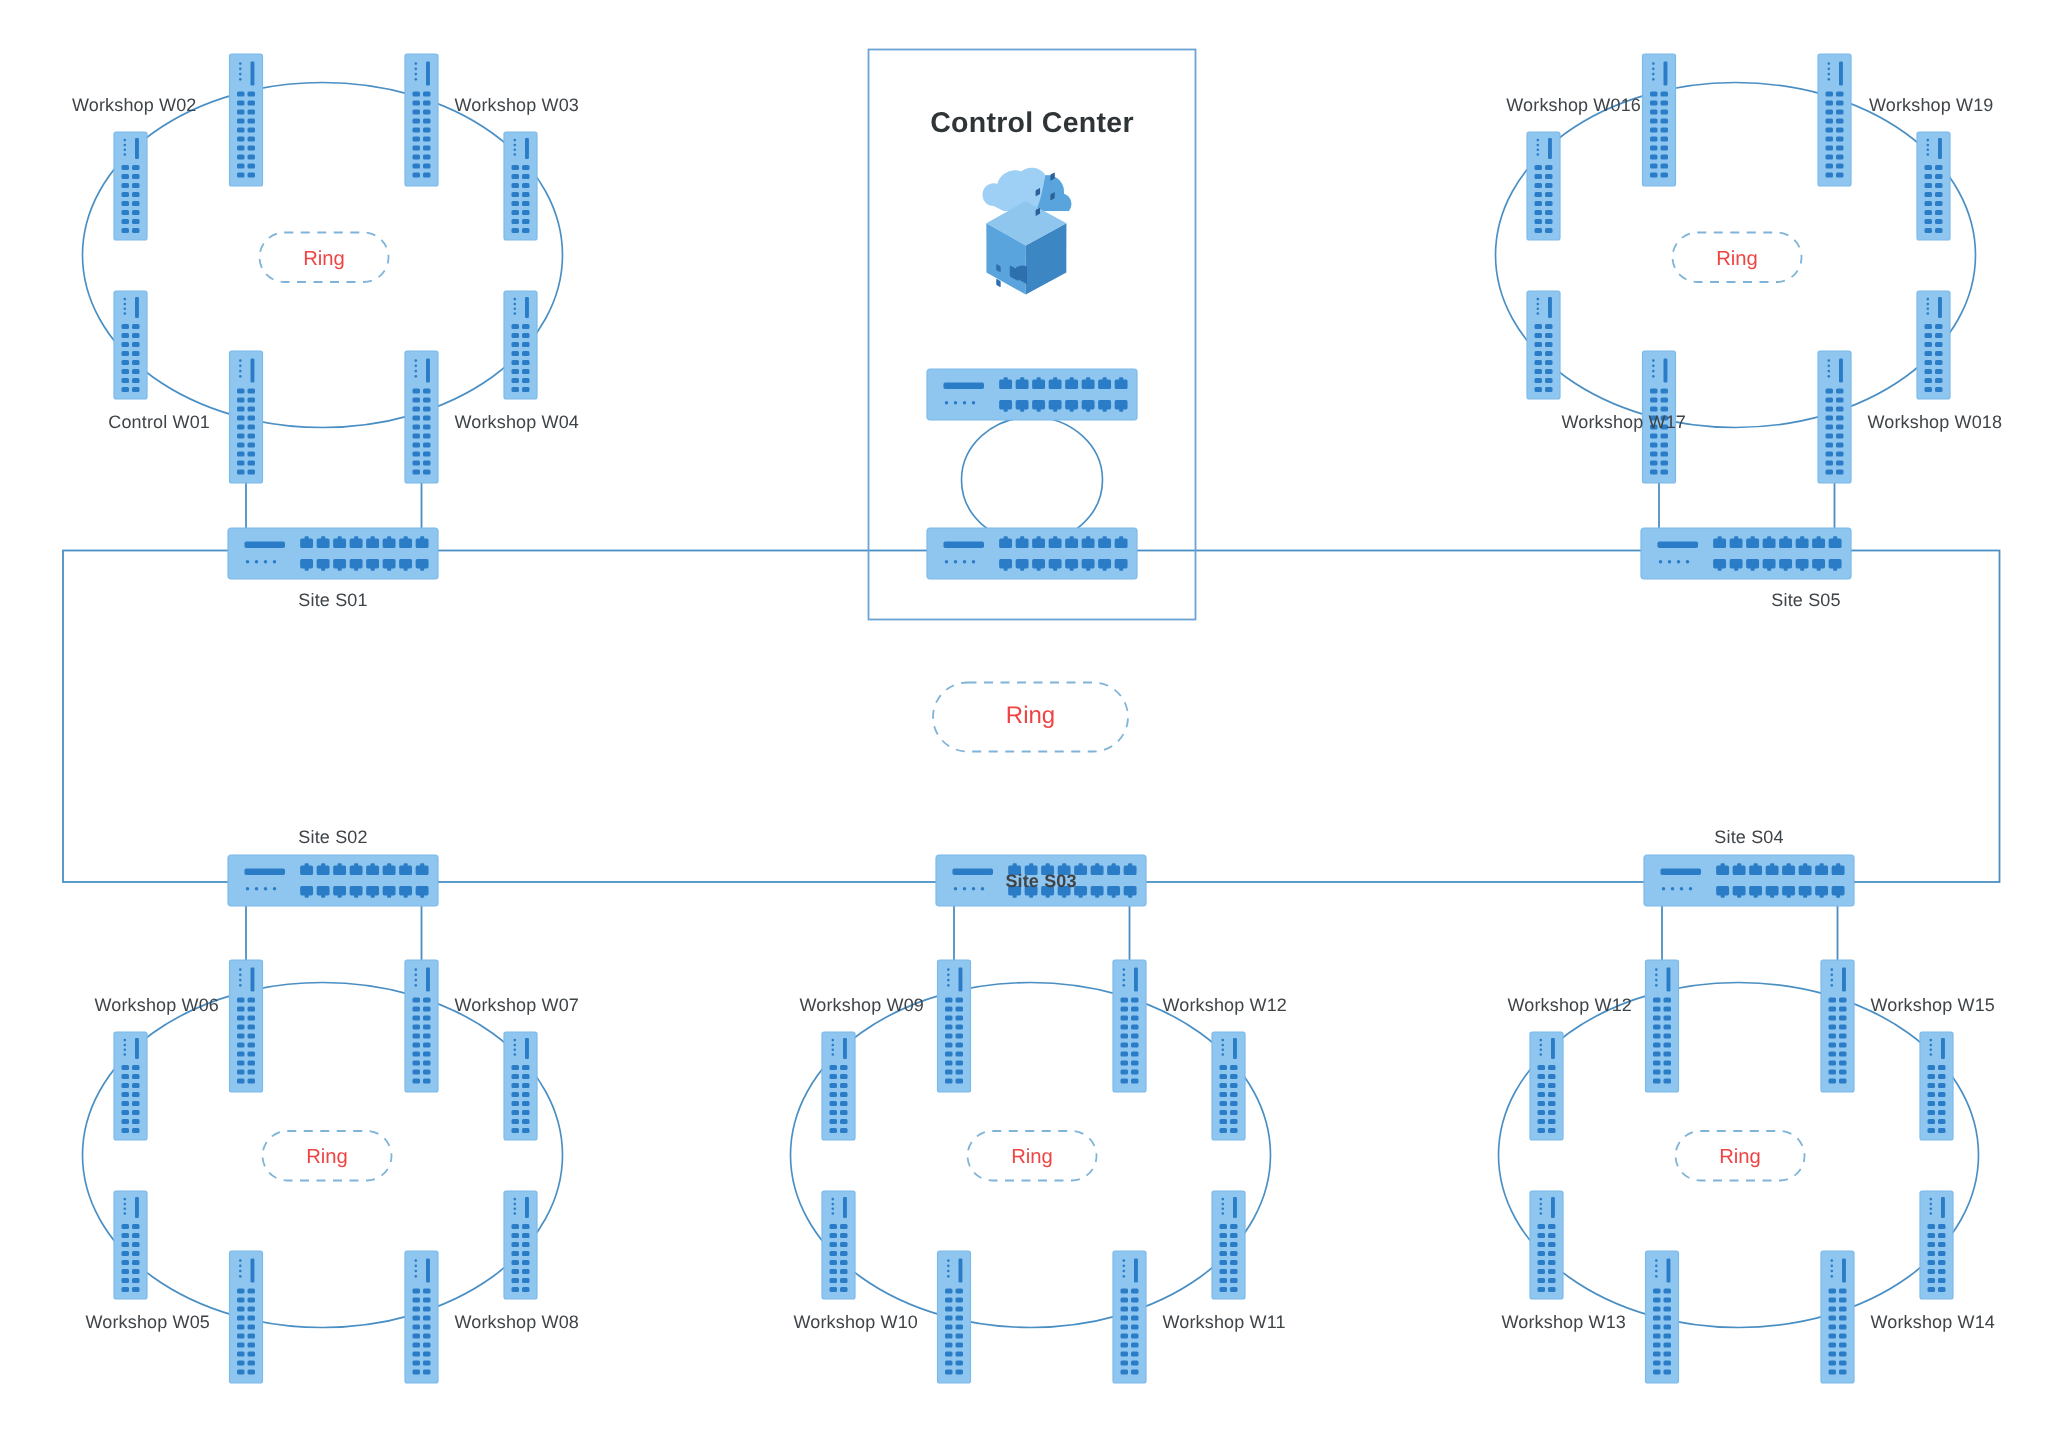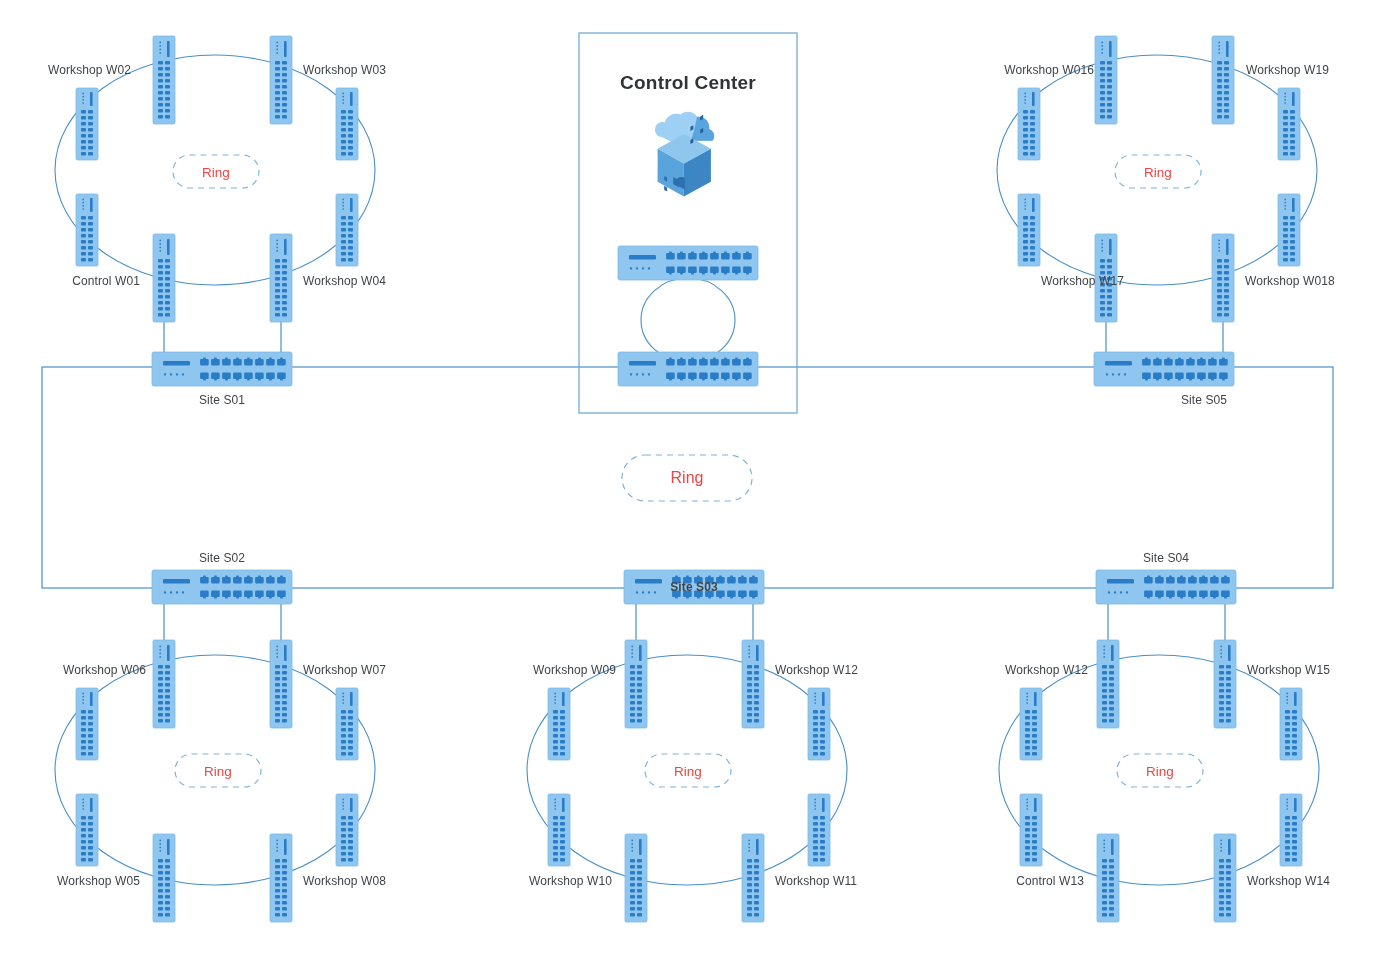--- a/index.html
+++ b/index.html
@@ -361,17 +361,17 @@
   <div class="lbl cen" style="left:694px;top:587px;font-weight:bold;">Site S03</div>
   <div class="lbl left" style="left:616px;top:670px;">Workshop W09</div>
   <div class="lbl right" style="left:775px;top:670px;">Workshop W12</div>
   <div class="lbl left" style="left:612px;top:881px;">Workshop W10</div>
   <div class="lbl right" style="left:775px;top:881px;">Workshop W11</div>
   <div class="ring-txt" style="left:688px;top:771px;">Ring</div>
 
   <div class="lbl cen" style="left:1166px;top:558px;">Site S04</div>
   <div class="lbl left" style="left:1088px;top:670px;">Workshop W12</div>
   <div class="lbl right" style="left:1247px;top:670px;">Workshop W15</div>
-  <div class="lbl left" style="left:1084px;top:881px;">Control W13</div>
+  <div class="lbl left" style="left:1084px;top:881px;">Workshop W13</div>
   <div class="lbl right" style="left:1247px;top:881px;">Workshop W14</div>
   <div class="ring-txt" style="left:1160px;top:771px;">Ring</div>
 
 </div>
 
 </body></html>

